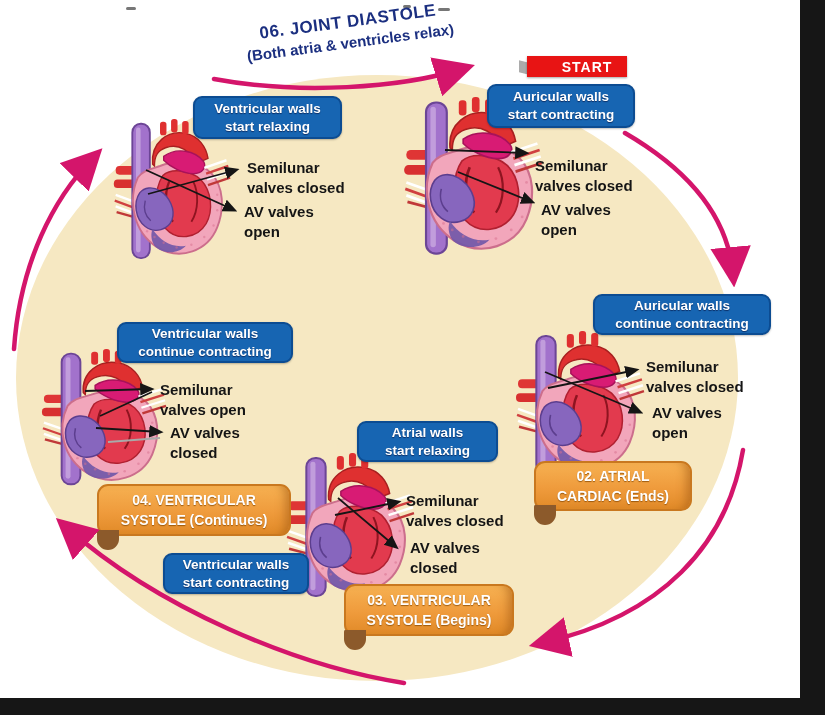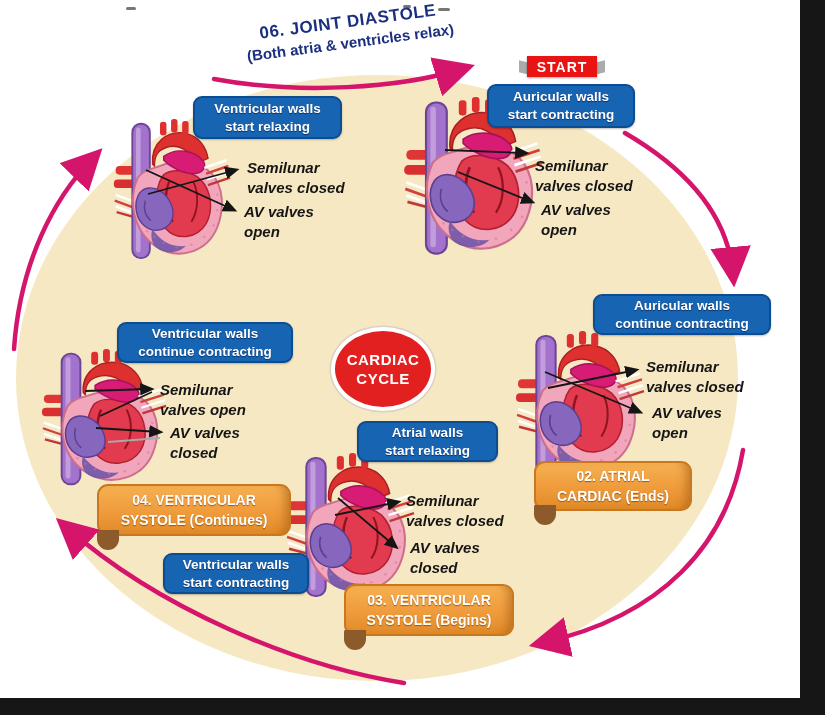--- a/index.html
+++ b/index.html
@@ -23,24 +23,25 @@
   
   #joint-diastole{
     left:218px;top:12px;width:262px;transform:rotate(-7.5deg);
     text-align:center;color:#1B2F80;font-weight:bold;
   }
   #joint-diastole .t1{font-size:17px;letter-spacing:.5px;}
   #joint-diastole .t2{font-size:15px;margin-top:2px;}
   
   .start-tab{width:14px;height:12px;background:#ABABAB;top:62px;}
   #start-box{
-    left:527px;top:56px;width:70px;height:21px;background:#E81414;
+    left:527px;top:56px;width:80px;height:21px;background:#E81414;
     color:#fff;font-weight:bold;font-size:14px;letter-spacing:1px;
     display:flex;align-items:center;justify-content:center;
     box-shadow:0 1px 2px rgba(0,0,0,.35);
+    padding-left:20px;
   }
   
   .wallbox{
     background:#1765B2;border:2px solid #0C4C92;border-radius:9px;
     color:#fff;font-weight:bold;font-size:13.5px;line-height:1.3;text-align:center;
     display:flex;flex-direction:column;align-items:center;justify-content:center;
     text-shadow:0 1px 1px rgba(0,0,40,.55);box-shadow:0 1px 2px rgba(0,0,0,.25);
   }
   
   .banner{
@@ -49,21 +50,21 @@
     color:#fff;font-weight:bold;font-size:14px;line-height:1.45;text-align:center;
     display:flex;flex-direction:column;align-items:center;justify-content:center;
     text-shadow:0 1px 1px rgba(130,70,0,.75);
     box-shadow:inset -10px 0 10px -6px rgba(160,90,20,.55);
   }
   .curl{
     position:absolute;left:-2px;bottom:-16px;width:22px;height:20px;
     background:#8C5A2B;border-radius:2px 0 16px 16px;z-index:-1;
   }
   
-  .vlabel{color:#151515;font-weight:bold;font-size:15px;line-height:20px;font-style:italic;}
+  .vlabel{color:#151515;font-weight:bold;font-size:15px;line-height:20px;}
   
   .heart{position:absolute;}
   #overlay{position:absolute;left:0;top:0;z-index:3;pointer-events:none;}
   .layer1{z-index:1;} .layer2{z-index:2;} .layer4{z-index:4;}
   
   #edge-right{right:0;top:0;width:25px;height:715px;background:#161616;z-index:6;}
   #edge-bottom{left:0;top:698px;width:825px;height:17px;background:#161616;z-index:6;}
 </style>
 </head>
 <body>
@@ -269,20 +270,16 @@
   </div>
   <div class="abs layer4 vlabel" style="left:247px;top:158px">
     <div>Semilunar</div>
       <div>valves closed</div>
   </div>
   <div class="abs layer4 vlabel" style="left:244px;top:202px">
     <div>AV valves</div>
       <div>open</div>
   </div>
 
-  <div class="abs layer2" id="center-circle">
-    <div>CARDIAC</div>
-    <div>CYCLE</div>
-  </div>
 
   <div class="abs" id="edge-right"></div>
   <div class="abs" id="edge-bottom"></div>
 </div>
 
 </body></html>

